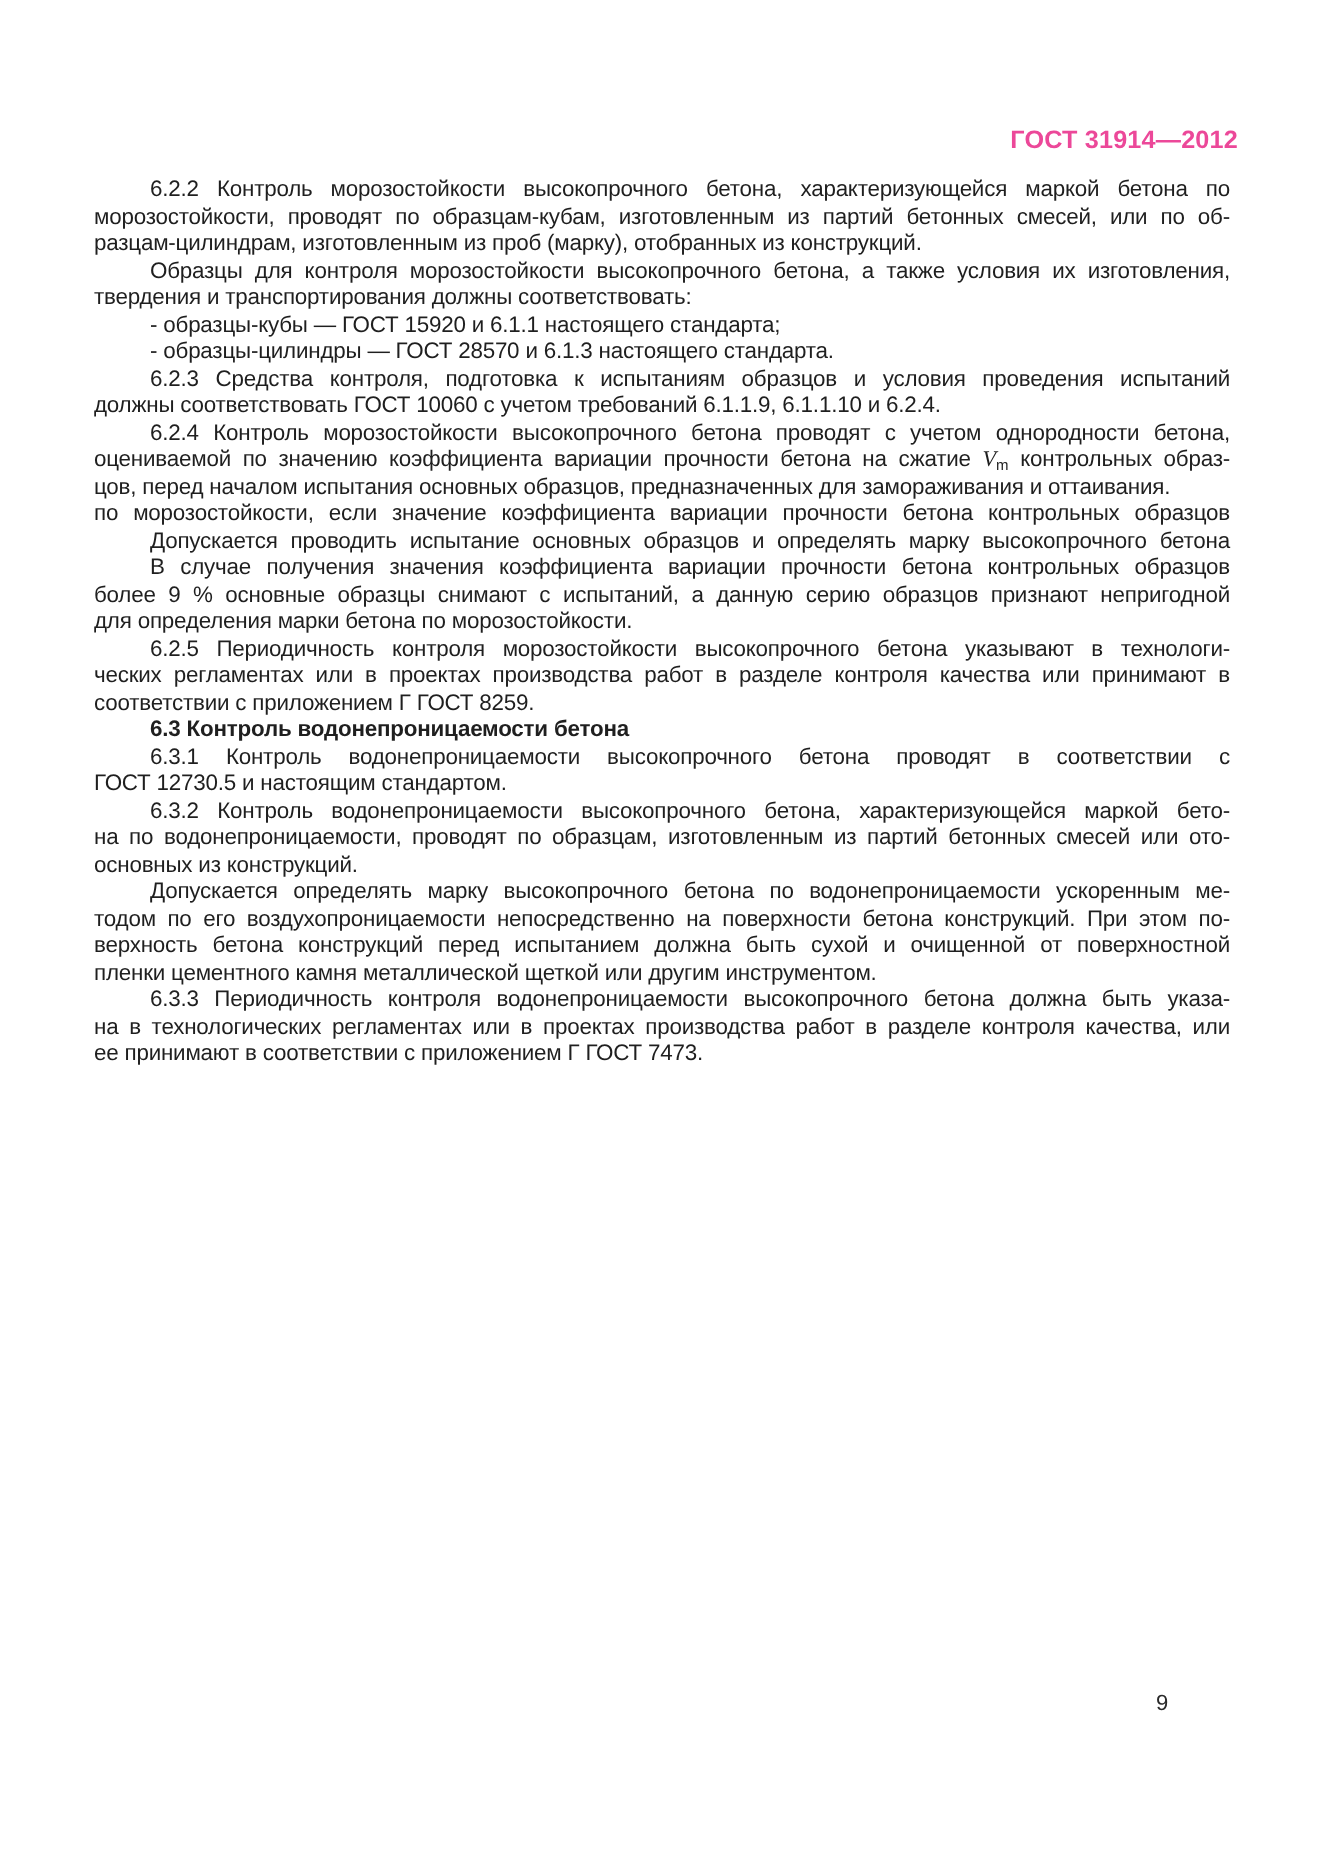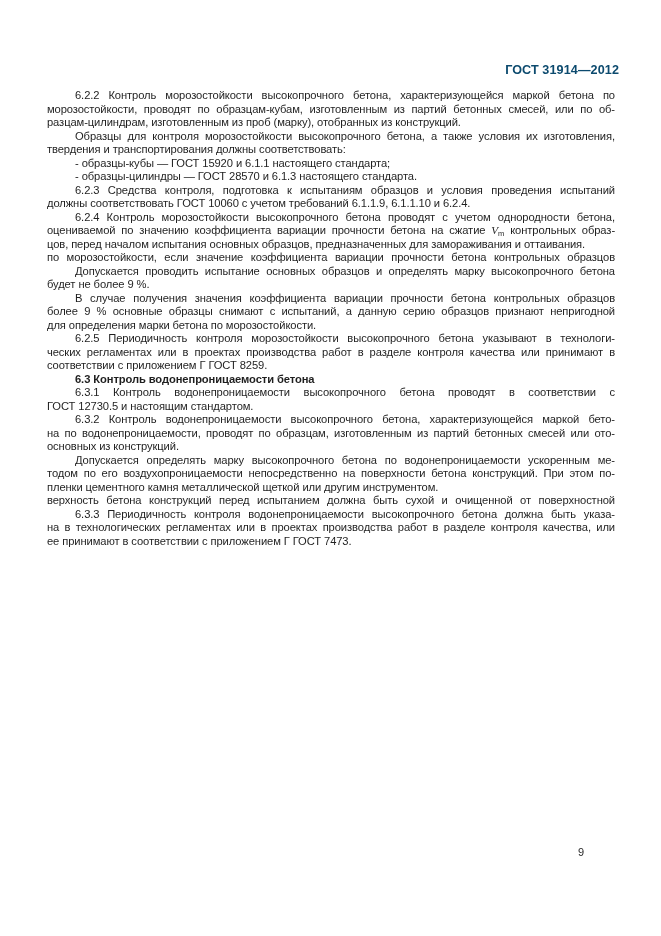--- a/index.html
+++ b/index.html
@@ -12,21 +12,21 @@
     color: #1f1f1f;
     overflow: hidden;
   }
   .doc-header {
     position: absolute;
     top: 63px;
     right: 42px;
     font-size: 12.6px;
     font-weight: bold;
     letter-spacing: 0.1px;
-    color: #0c4a6e;
+    color: #ec4899;
   }
   .doc-body {
     position: absolute;
     top: 89px;
     left: 47px;
     width: 568px;
     font-size: 11.2px;
     letter-spacing: -0.1px;
   }
   .block { margin: 0; }
@@ -82,21 +82,20 @@
       <div class="ln last">должны соответствовать ГОСТ 10060 с учетом требований 6.1.1.9, 6.1.1.10 и 6.2.4.</div>
     </div>
     <div class="block">
       <div class="ln first">6.2.4 Контроль морозостойкости высокопрочного бетона проводят с учетом однородности бетона,</div>
       <div class="ln">оцениваемой по значению коэффициента вариации прочности бетона на сжатие <var>V</var><sub>m</sub> контрольных образ-</div>
       <div class="ln last">цов, перед началом испытания основных образцов, предназначенных для замораживания и оттаивания.</div>
     </div>
     <div class="block">
       <div class="ln">по морозостойкости, если значение коэффициента вариации прочности бетона контрольных образцов</div>
       <div class="ln first">Допускается проводить испытание основных образцов и определять марку высокопрочного бетона</div>
-      <div class="ln last">будет не более 9 %.</div>
     </div>
     <div class="block">
       <div class="ln first">В случае получения значения коэффициента вариации прочности бетона контрольных образцов</div>
       <div class="ln">более 9 % основные образцы снимают с испытаний, а данную серию образцов признают непригодной</div>
       <div class="ln last">для определения марки бетона по морозостойкости.</div>
     </div>
     <div class="block">
       <div class="ln first">6.2.5 Периодичность контроля морозостойкости высокопрочного бетона указывают в технологи-</div>
       <div class="ln">ческих регламентах или в проектах производства работ в разделе контроля качества или принимают в</div>
       <div class="ln last">соответствии с приложением Г ГОСТ 8259.</div>
@@ -109,22 +108,22 @@
       <div class="ln last">ГОСТ 12730.5 и настоящим стандартом.</div>
     </div>
     <div class="block">
       <div class="ln first">6.3.2 Контроль водонепроницаемости высокопрочного бетона, характеризующейся маркой бето-</div>
       <div class="ln">на по водонепроницаемости, проводят по образцам, изготовленным из партий бетонных смесей или ото-</div>
       <div class="ln last">основных из конструкций.</div>
     </div>
     <div class="block">
       <div class="ln first">Допускается определять марку высокопрочного бетона по водонепроницаемости ускоренным ме-</div>
       <div class="ln">тодом по его воздухопроницаемости непосредственно на поверхности бетона конструкций. При этом по-</div>
+      <div class="ln">верхность бетона конструкций перед испытанием должна быть сухой и очищенной от поверхностной</div>
       <div class="ln last">пленки цементного камня металлической щеткой или другим инструментом.</div>
-      <div class="ln">верхность бетона конструкций перед испытанием должна быть сухой и очищенной от поверхностной</div>
     </div>
     <div class="block">
       <div class="ln first">6.3.3 Периодичность контроля водонепроницаемости высокопрочного бетона должна быть указа-</div>
       <div class="ln">на в технологических регламентах или в проектах производства работ в разделе контроля качества, или</div>
       <div class="ln last">ее принимают в соответствии с приложением Г ГОСТ 7473.</div>
     </div>
   </div>
 
 <div class="page-number">9</div>
 

